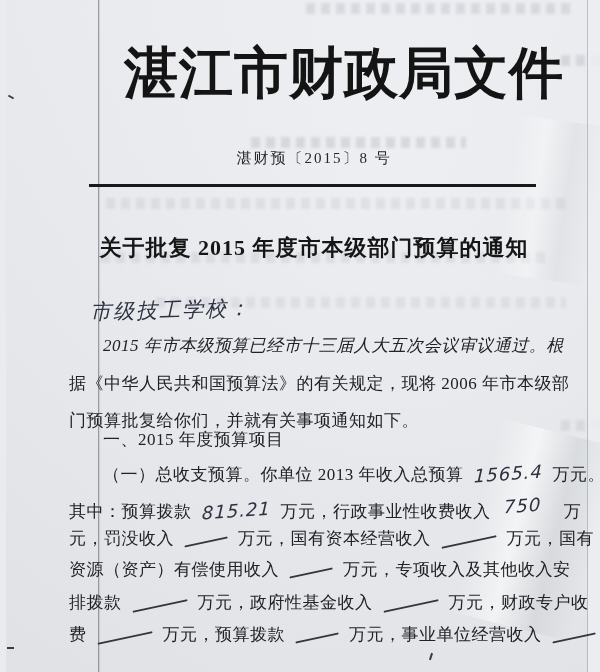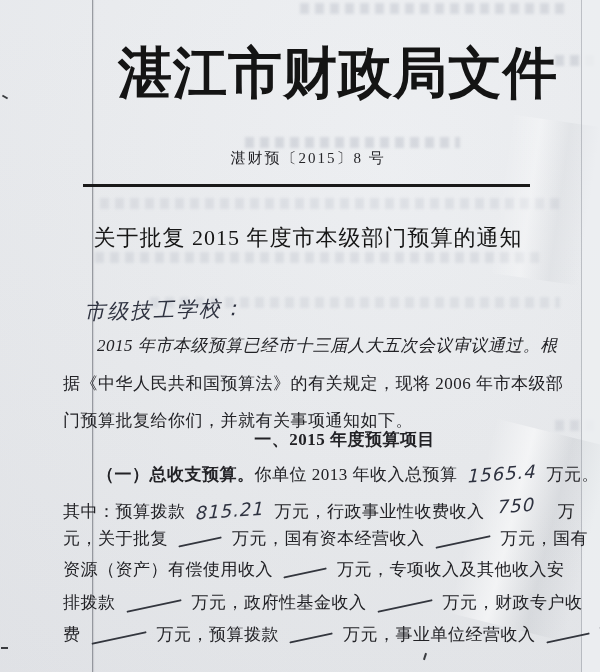--- a/index.html
+++ b/index.html
@@ -7,20 +7,21 @@
     width:600px;height:672px;
     font-family:"Liberation Serif", serif;
     position:relative;overflow:hidden;
     background:#e9ebee;
   }
   .paper{
     position:absolute;inset:0;
     background:
       linear-gradient(180deg, rgba(255,255,255,.05), rgba(0,0,0,.02)),
       radial-gradient(ellipse at 65% 25%, #edeff2 0%, #e8eaed 55%, #e4e6ea 100%);
+    margin-left: 6px;
   }
   
   .crease{position:absolute;top:0;height:672px;width:1px;}
   .crease-left{left:92px;background:rgba(85,90,98,.55);box-shadow:1px 0 1px rgba(120,125,132,.25);}
   .crease-right{left:581px;background:rgba(120,126,134,.40);}
   .right-margin-strip{position:absolute;left:582px;top:0;width:18px;height:672px;background:rgba(236,238,241,.85);}
   .wrinkle{position:absolute;pointer-events:none;background:linear-gradient(90deg,transparent,rgba(255,255,255,.55),rgba(160,165,172,.18),transparent);}
   .w1{left:470px;top:430px;width:120px;height:200px;transform:rotate(14deg);}
   .w2{left:500px;top:120px;width:90px;height:160px;transform:rotate(8deg);opacity:.6;}
   .bleed{position:absolute;height:11px;filter:blur(1.6px);opacity:.5;
@@ -31,34 +32,34 @@
     position:absolute;left:93px;top:40px;width:490px;
     text-align:center;font-size:54px;font-weight:700;color:#141414;
     letter-spacing:1px;line-height:1.25;transform:scaleY(1.03);white-space:nowrap;
   }
   .doc-number{
     position:absolute;left:63px;top:149px;width:490px;text-align:center;
     font-size:15px;color:#26262a;letter-spacing:2px;
   }
   .rule{position:absolute;left:83px;top:184px;width:447px;height:3px;background:#191919;}
   .notice-title{
-    position:absolute;left:63px;top:223px;width:490px;text-align:center;
-    font-size:22px;font-weight:400;color:#161616;letter-spacing:1px;white-space:nowrap;
+    position:absolute;left:63px;top:233px;width:490px;text-align:center;
+    font-size:22px;font-weight:700;color:#161616;letter-spacing:1px;white-space:nowrap;
   }
   .addressee{
     position:absolute;left:84px;top:296px;
     font-family:"DejaVu Sans", sans-serif;font-style:italic;
     font-size:21px;color:#2e3240;transform:rotate(-1.5deg);letter-spacing:2px;
   }
   .bl{
     position:absolute;left:63px;width:495px;white-space:nowrap;
     font-size:17px;color:#222226;letter-spacing:0.5px;line-height:24px;
   }
   .indent{left:97px;}
-  .b{font-weight:700;text-align:center;}
+  .b{font-weight:400;}
   
   .hw{
     display:inline-block;font-family:"DejaVu Sans", sans-serif;font-style:italic;
     font-size:18px;color:#2e3240;transform:rotate(-4deg) skewX(-6deg);
     margin:0 10px;letter-spacing:1px;
   }
   .hw-raised{vertical-align:5px;margin:0 22px 0 14px;}
   .hw-slash{
     display:inline-block;width:44px;height:14px;position:relative;
     margin:0 10px;vertical-align:-2px;
@@ -107,21 +108,21 @@
 
   <div class="bl indent" style="top:462px;">
     <span class="b">（一）总收支预算。</span><span>你单位 2013 年收入总预算</span><span class="hw">1565.4</span><span>万元。</span>
   </div>
 
   <div class="bl" style="top:494px;">
     <span>其中：预算拨款</span><span class="hw">815.21</span><span>万元，行政事业性收费收入</span><span class="hw hw-raised">750</span><span>万</span>
   </div>
 
   <div class="bl" style="top:527px;">
-    <span>元，关于批复</span><span class="hw-slash"></span><span>万元，国有资本经营收入</span><span class="hw-slash long"></span><span>万元，国有</span>
+    <span>元，罚没收入</span><span class="hw-slash"></span><span>万元，国有资本经营收入</span><span class="hw-slash long"></span><span>万元，国有</span>
   </div>
 
   <div class="bl" style="top:559px;font-family:Liberation Mono, monospace;">
     <span>资源（资产）有偿使用收入</span><span class="hw-slash"></span><span>万元，专项收入及其他收入安</span>
   </div>
 
   <div class="bl" style="top:591px;">
     <span>排拨款</span><span class="hw-slash long"></span><span>万元，政府性基金收入</span><span class="hw-slash long"></span><span>万元，财政专户收</span>
   </div>
 

